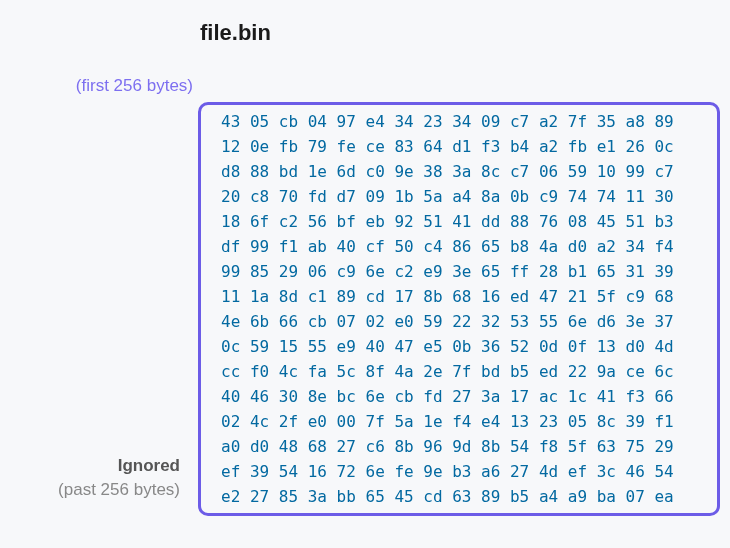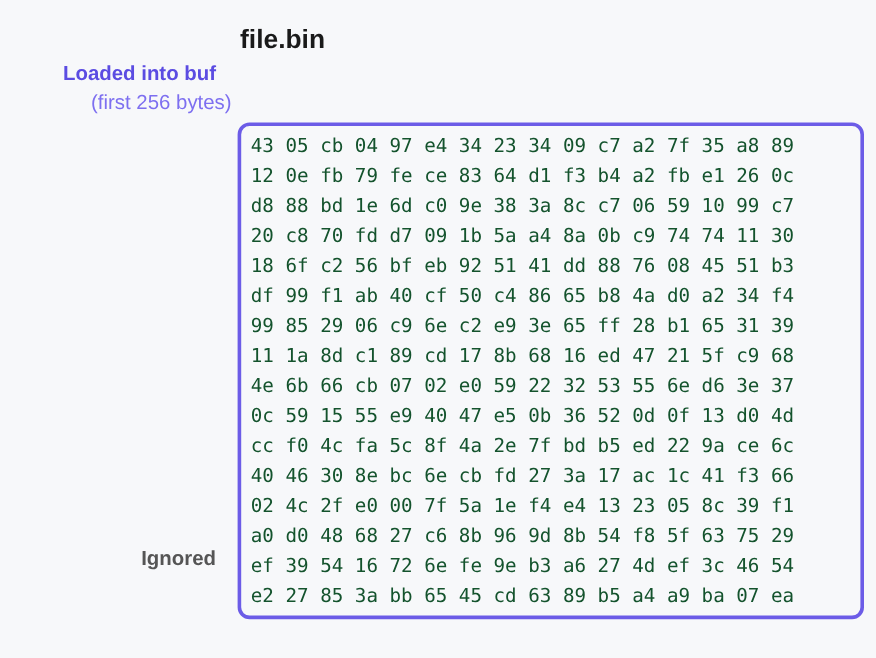--- a/index.html
+++ b/index.html
@@ -38,31 +38,31 @@
     margin-left: 188px;
     font-family: ui-monospace, "SFMono-Regular", Menlo, Consolas, monospace;
     font-size: 16px;
     line-height: 25px;
     letter-spacing: 0;
     white-space: pre;
   }
   .loaded-box {
     border: 3px solid #6c5ce7;
     border-radius: 10px;
-    padding: 4px 8px;
-    color: #14532d;
+    padding: 4px 20px;
+    color: #0369a1;
   }
 </style>
 </head>
 <body>
 
 <div class="wrap">
-  <div class="labels label-loaded">Loaded into buf</div>
   <div class="labels label-first">(first 256 bytes)</div>
   <div class="labels label-ignored">Ignored</div>
+  <div class="labels label-past">(past 256 bytes)</div>
 
   <div class="filename">file.bin</div>
 
   <div class="hex-area">
     <div class="loaded-box" id="hex-loaded">43 05 cb 04 97 e4 34 23 34 09 c7 a2 7f 35 a8 89
 12 0e fb 79 fe ce 83 64 d1 f3 b4 a2 fb e1 26 0c
 d8 88 bd 1e 6d c0 9e 38 3a 8c c7 06 59 10 99 c7
 20 c8 70 fd d7 09 1b 5a a4 8a 0b c9 74 74 11 30
 18 6f c2 56 bf eb 92 51 41 dd 88 76 08 45 51 b3
 df 99 f1 ab 40 cf 50 c4 86 65 b8 4a d0 a2 34 f4

